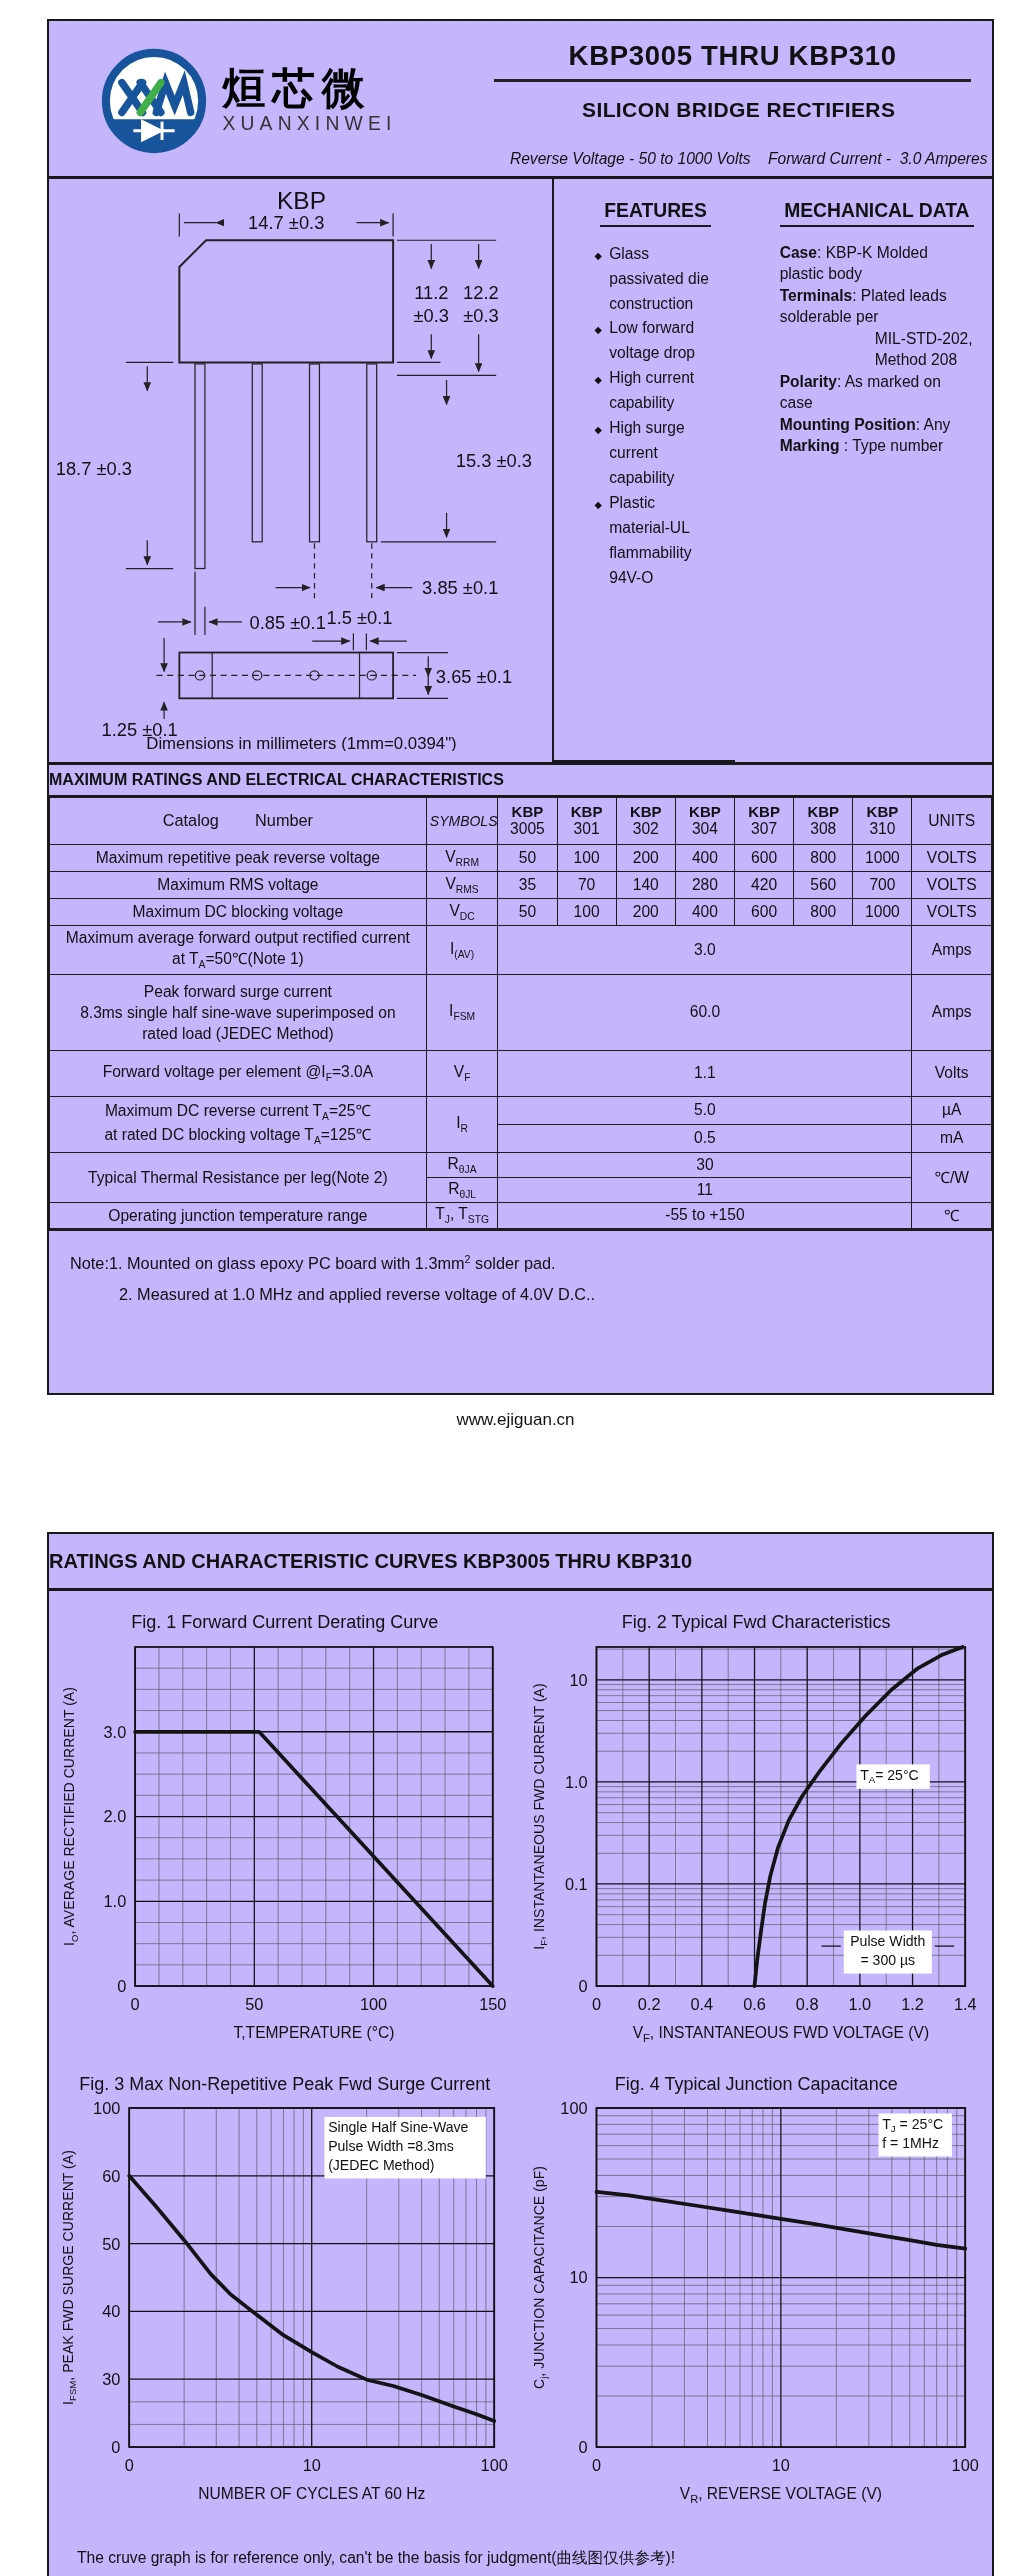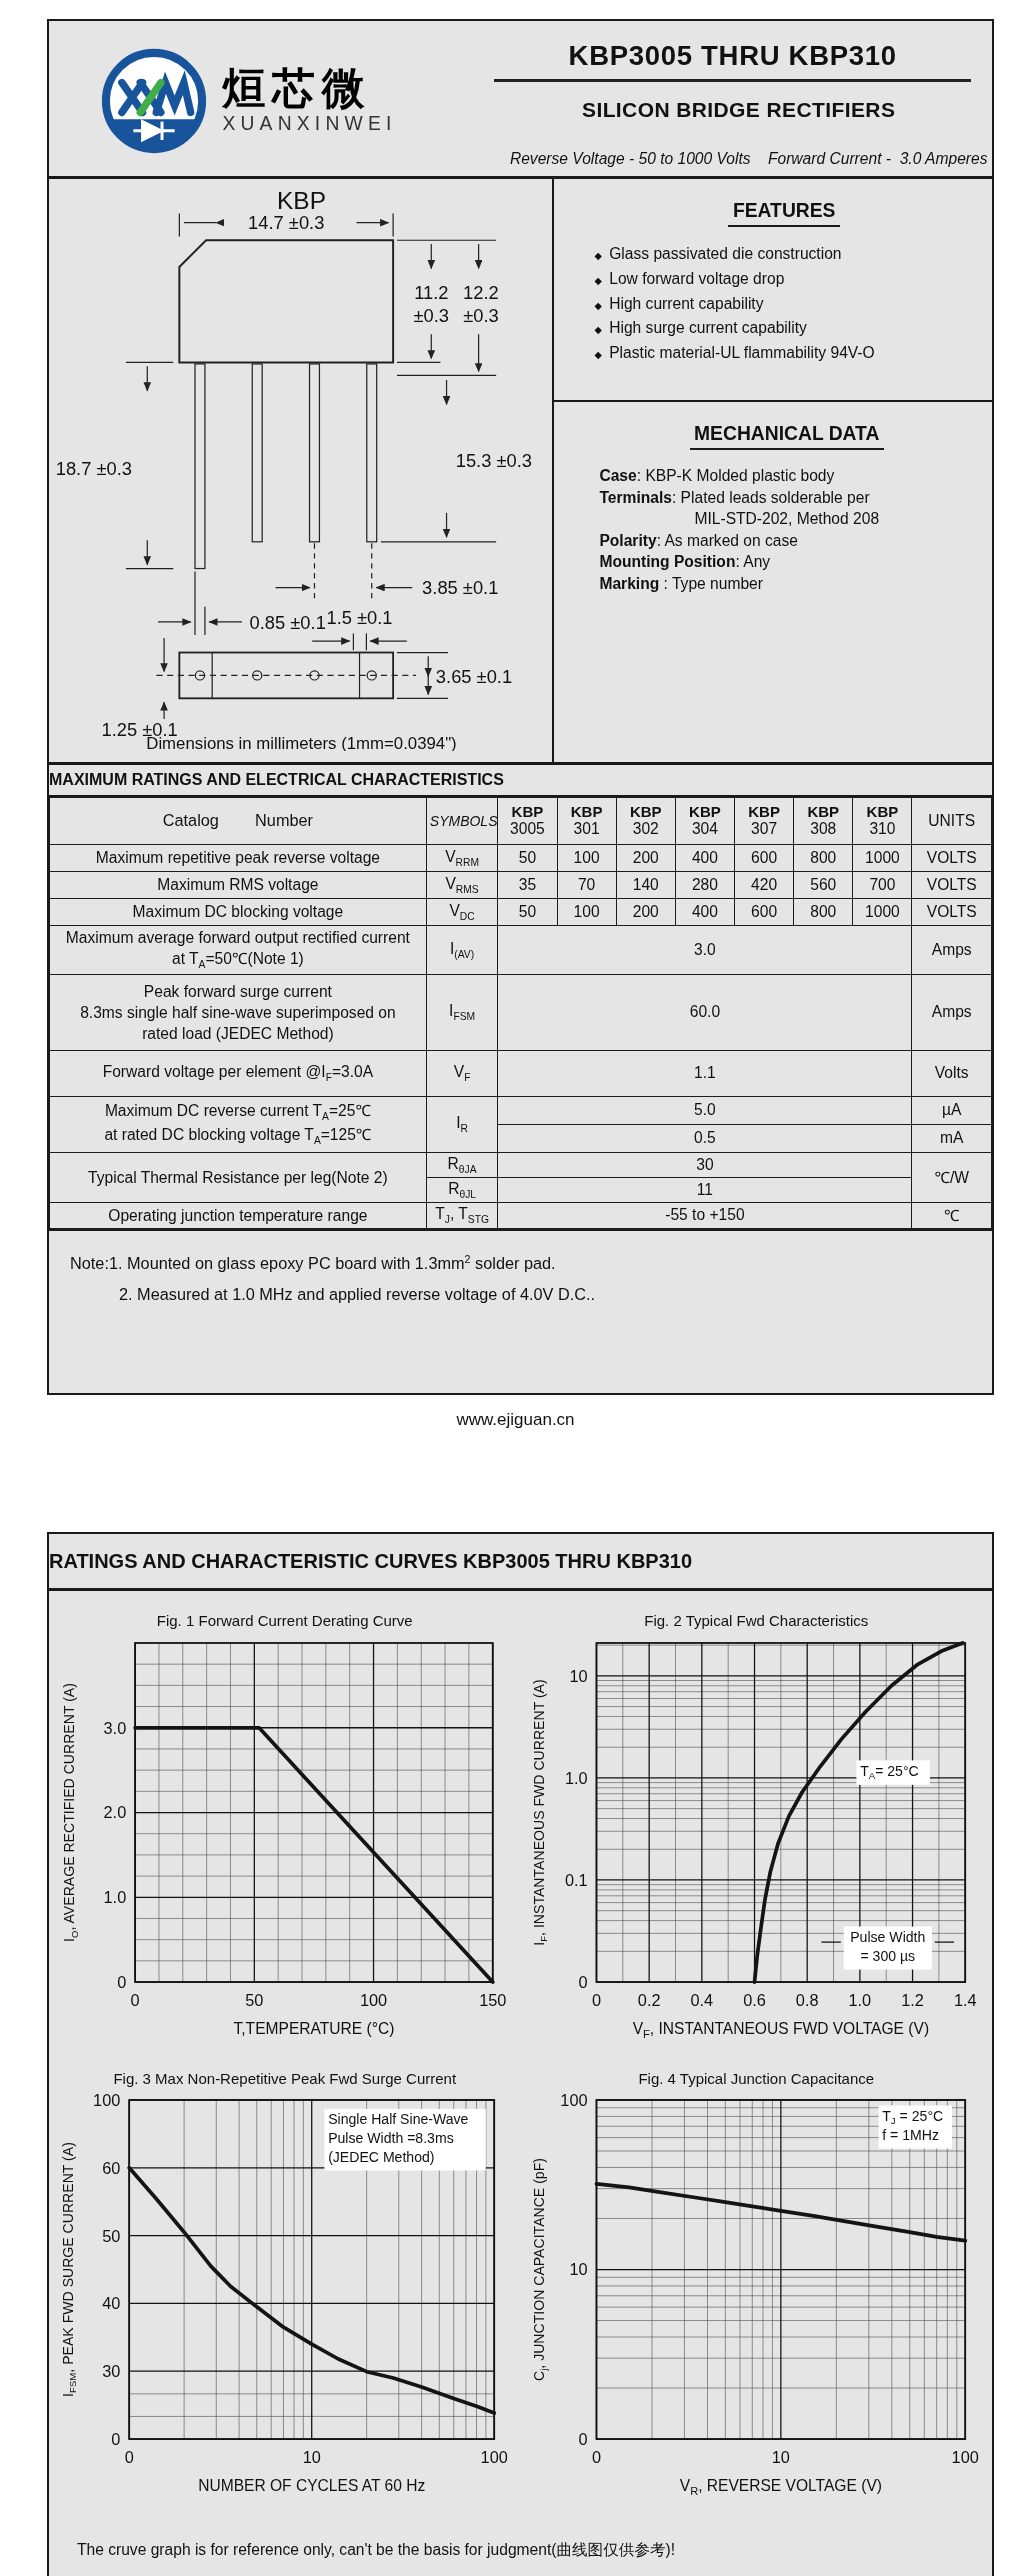--- a/index.html
+++ b/index.html
@@ -1,32 +1,32 @@
 <!DOCTYPE html>
 <html style="font-size:12px"><head>
 <meta charset="utf-8">
 <style>
   html,body{margin:0;padding:0;background:#ffffff;}
   body{width:1031px;font-family:"Liberation Sans", sans-serif;color:#111;}
-  .page{margin-left:47px;width:947px;border:2.2px solid #191919;box-sizing:border-box;background:#e5e5e5;}
+  .page{margin-left:47px;width:947px;border:2.2px solid #191919;box-sizing:border-box;background:#c4b5fd;}
   .page1{margin-top:18.5px;}
   
   .hdr{display:flex;border-bottom:3px solid #191919;}
   .hdr-logo{width:45%;display:flex;align-items:center;gap:13.4px;padding:21px 0 16.3px 50px;box-sizing:border-box;}
   .logo-txt .cn{font-size:43px;font-weight:bold;letter-spacing:6.7px;line-height:1.05;color:#000;}
   .logo-txt .en{font-size:19.3px;letter-spacing:5.2px;color:#333;margin-top:1.5px;}
   .hdr-title{flex:1;display:flex;flex-direction:column;align-items:center;padding-top:19.3px;}
   .doc-title{font-size:27.5px;font-weight:bold;letter-spacing:0.7px;}
   .title-rule{width:92%;height:3px;background:#222;margin:7.4px 0 16.3px;}
   .doc-sub{font-size:21px;font-weight:bold;letter-spacing:0.4px;margin-left:12px;}
   .tagline{font-style:italic;font-size:15.6px;white-space:pre;align-self:flex-end;margin-top:28px;padding:0 4.5px 7.4px 0;}
   
   .cols{display:flex;border-bottom:3px solid #191919;}
   .col-left{width:53.6%;border-right:2.2px solid #191919;box-sizing:border-box;padding:4.5px 0 7.4px;}
-  .col-right{flex:1;display:flex;flex-direction:column;}
+  .col-right{flex:1;display:flex;flex-direction:row;}
   .sec-h{font-size:19.3px;font-weight:bold;text-align:center;margin:19.3px auto 15px;border-bottom:2.2px solid #191919;padding:0 4.5px 3px;width:max-content;}
   .features{border-bottom:2.2px solid #191919;padding:1.5px 18px 34px 40px;}
   .feat-li{font-size:15.6px;line-height:1.6;display:flex;gap:7.4px;align-items:baseline;}
   .feat-li .blt{font-size:9.6px;}
   .mech{padding:1.5px 18px 30px 45px;}
   .mech-line{font-size:15.6px;line-height:1.38;}
   .mech-line b{font-weight:bold;}
   .mech-indent{padding-left:95px;}
   
   .banner{border-bottom:2.2px solid #191919;text-align:left;font-weight:bold;font-size:16px;padding:6.7px 0 5.2px;}
@@ -44,21 +44,21 @@
   sup{font-size:66%;}
   
   .notes{padding:22px 22px 89px 21px;font-size:16.3px;}
   .note2{margin-top:12px;padding-left:49px;}
   .site{text-align:center;font-size:17px;margin:15px 0 0;}
   
   .page2{margin-top:102px;}
   .banner2{border-bottom:3px solid #191919;font-weight:bold;font-size:20px;padding:16.3px 0 15px;}
   .figs{display:grid;grid-template-columns:1fr 1fr;}
   .fig{padding:21px 1.5px 3px;display:flex;flex-direction:column;align-items:center;}
-  .fig-title{font-size:15px;margin-bottom:1.5px;}
+  .fig-title{font-size:18px;margin-bottom:1.5px;}
   .disclaimer{font-size:15.6px;padding:34px 15px 47px 28px;}
   svg{font-family:"Liberation Sans", sans-serif;}
 </style>
 </head>
 <body>
 
 <div class="page page1">
 
   <div class="hdr">
     <div class="hdr-logo">

